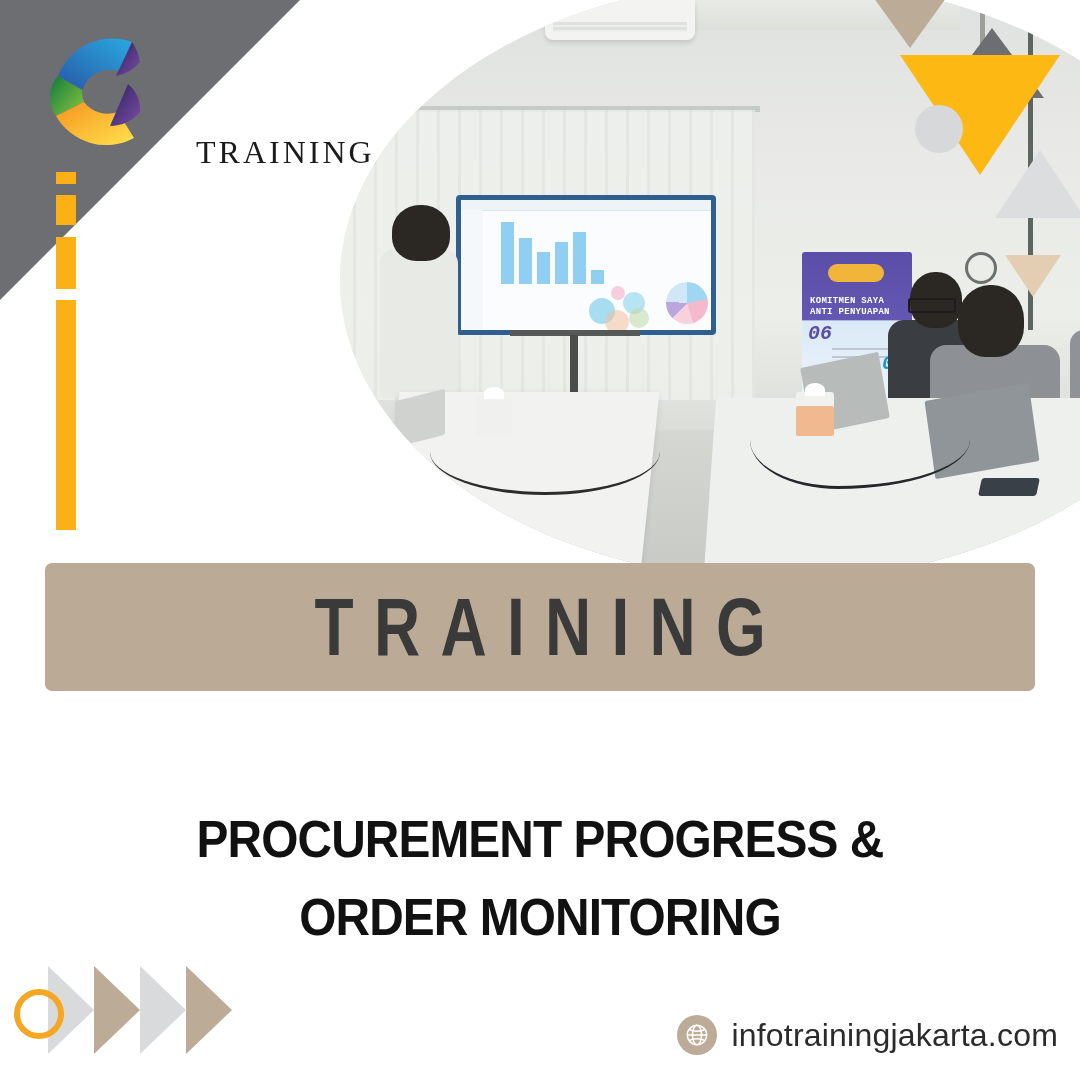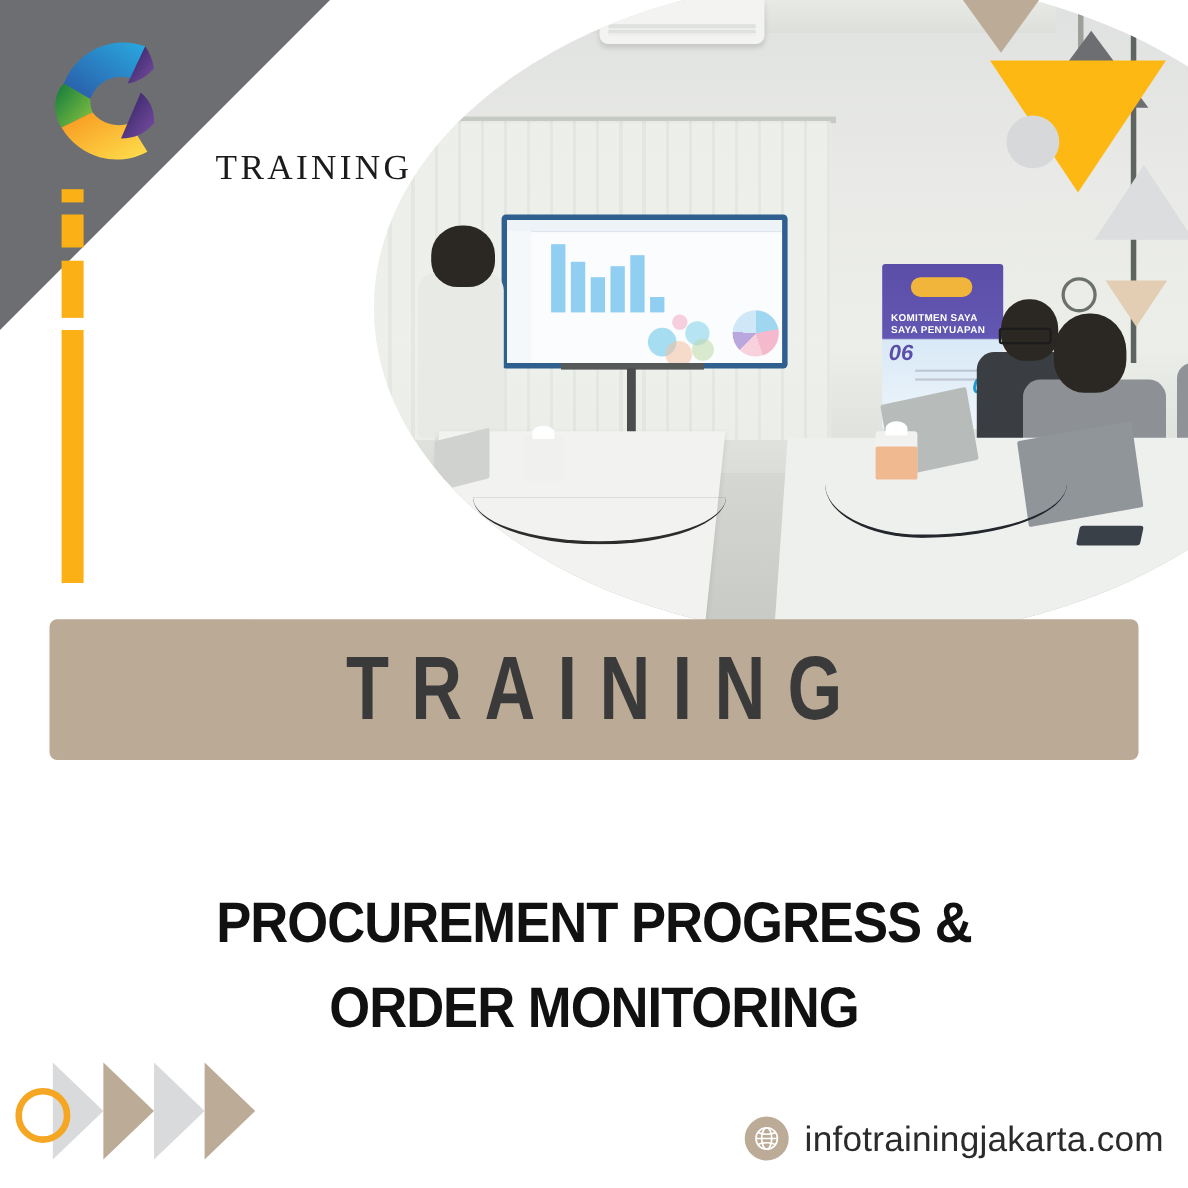--- a/index.html
+++ b/index.html
@@ -50,22 +50,22 @@
   .table2{position:absolute;left:430px;top:398px;width:380px;height:175px;background:#eef0ee;transform:skewX(-4deg);}
   .tissue1{position:absolute;left:196px;top:395px;width:36px;height:42px;background:#f0f1ee;border-radius:3px;}
   .tissue1:after{content:"";position:absolute;left:8px;top:-8px;width:20px;height:12px;background:#fff;border-radius:50% 50% 0 0;}
   .tissue2{position:absolute;left:516px;top:392px;width:38px;height:44px;background:#f1f2ef;border-radius:3px;}
   .tissue2:before{content:"";position:absolute;left:0;top:14px;width:38px;height:30px;background:#f09a5c;opacity:.65;border-radius:2px;}
   .tissue2:after{content:"";position:absolute;left:9px;top:-9px;width:20px;height:13px;background:#fff;border-radius:50% 50% 0 0;}
   .laptop-l{position:absolute;left:115px;top:395px;width:50px;height:46px;background:#cfd2cf;transform:skewY(-14deg);border-radius:2px;}
   .cable{position:absolute;left:150px;top:452px;width:230px;height:40px;border-bottom:3px solid #2c2c2c;border-radius:0 0 50% 50%/0 0 100% 100%;}
   .cable2{position:absolute;left:470px;top:440px;width:220px;height:46px;border-bottom:3px solid #23262b;border-radius:0 0 60% 40%/0 0 100% 100%;}
 
-  .poster-bann{position:absolute;left:522px;top:240px;width:110px;height:150px;
-     background:linear-gradient(180deg,#5b4ea8 0%,#6257b2 45%,#d9e9f6 46%,#eef5fb 100%);border-radius:3px;}
+  .poster-bann{position:absolute;left:522px;top:252px;width:110px;height:150px;
+     background:linear-gradient(180deg,#5b4ea8 0%,#6257b2 45%,#d9e9f6 46%,#eef5fb 100%);border-radius:3px;font-family:Liberation Mono, monospace;}
   .pb-t1{position:absolute;left:8px;top:44px;color:#fff;font-size:9px;font-weight:bold;letter-spacing:.3px;line-height:11px;}
   .pb-badge{position:absolute;left:26px;top:12px;width:56px;height:18px;background:#f2b53c;border-radius:9px;}
   .pb-01{position:absolute;left:6px;top:70px;color:#5b4ea8;font-size:20px;font-weight:bold;font-style:italic;}
   .pb-02{position:absolute;right:6px;top:100px;color:#1b9ad1;font-size:20px;font-weight:bold;font-style:italic;}
   .pb-line{position:absolute;left:30px;width:62px;height:2px;background:#bfc7d4;}
 
   .head{position:absolute;border-radius:48% 48% 42% 42%;background:#2b2722;}
   .body{position:absolute;border-radius:16px 16px 4px 4px;}
   .presenter-b{left:100px;top:248px;width:78px;height:150px;background:#e8eae6;}
   .presenter-h{left:112px;top:205px;width:58px;height:56px;}
@@ -173,21 +173,21 @@
       <div class="tv-foot"></div>
       <div class="tv-stand"></div>
       <div class="tv-base"></div>
 
       <div class="floor"></div>
 
       <div class="poster-bann">
         <div class="pb-badge"></div>
         <div class="pb-t1">
           <span>KOMITMEN SAYA</span><br>
-          <span>SAYA PENYUAPAN</span>
+          <span>ANTI PENYUAPAN</span>
         </div>
         <div class="pb-01">06</div>
         <div class="pb-line" style="top:96px"></div>
         <div class="pb-line" style="top:104px"></div>
         <div class="pb-02">02</div>
       </div>
 
       <div class="body presenter-b"></div>
       <div class="head presenter-h"></div>
 

